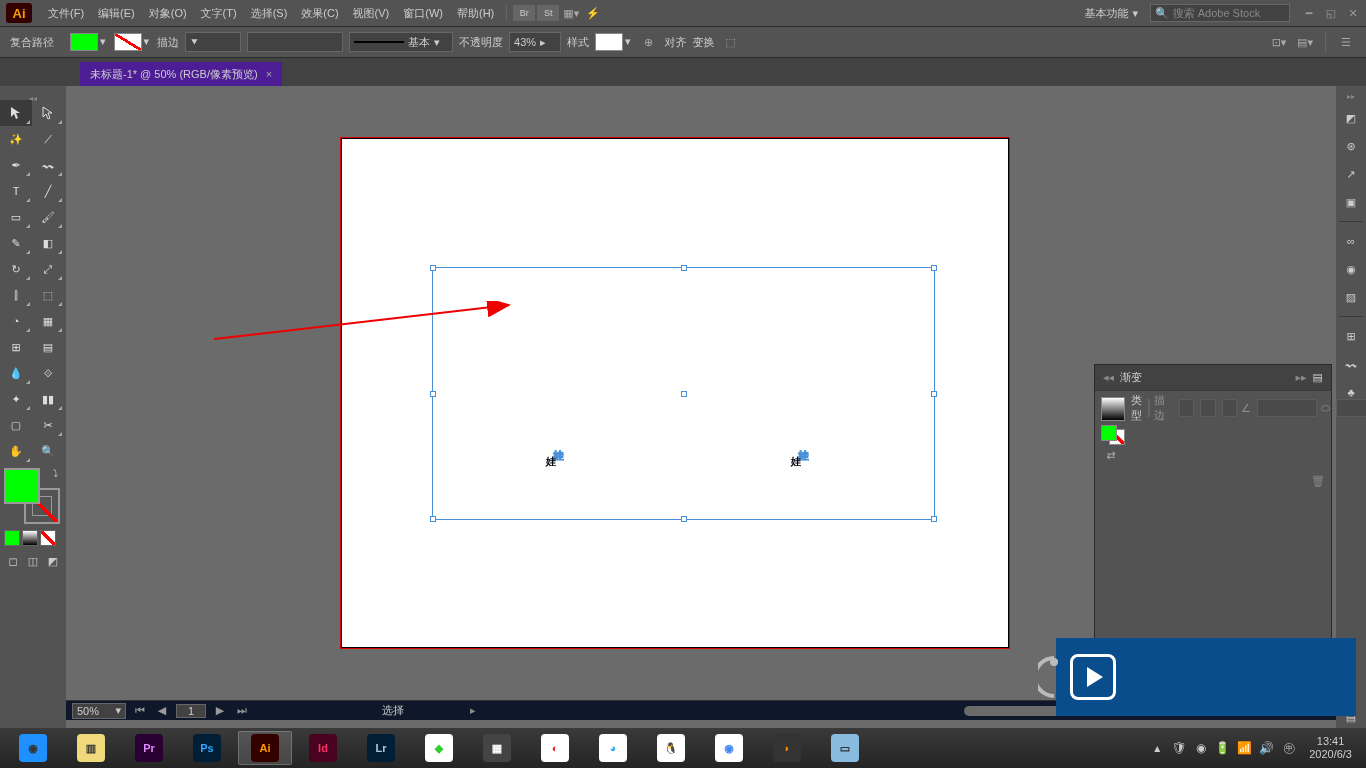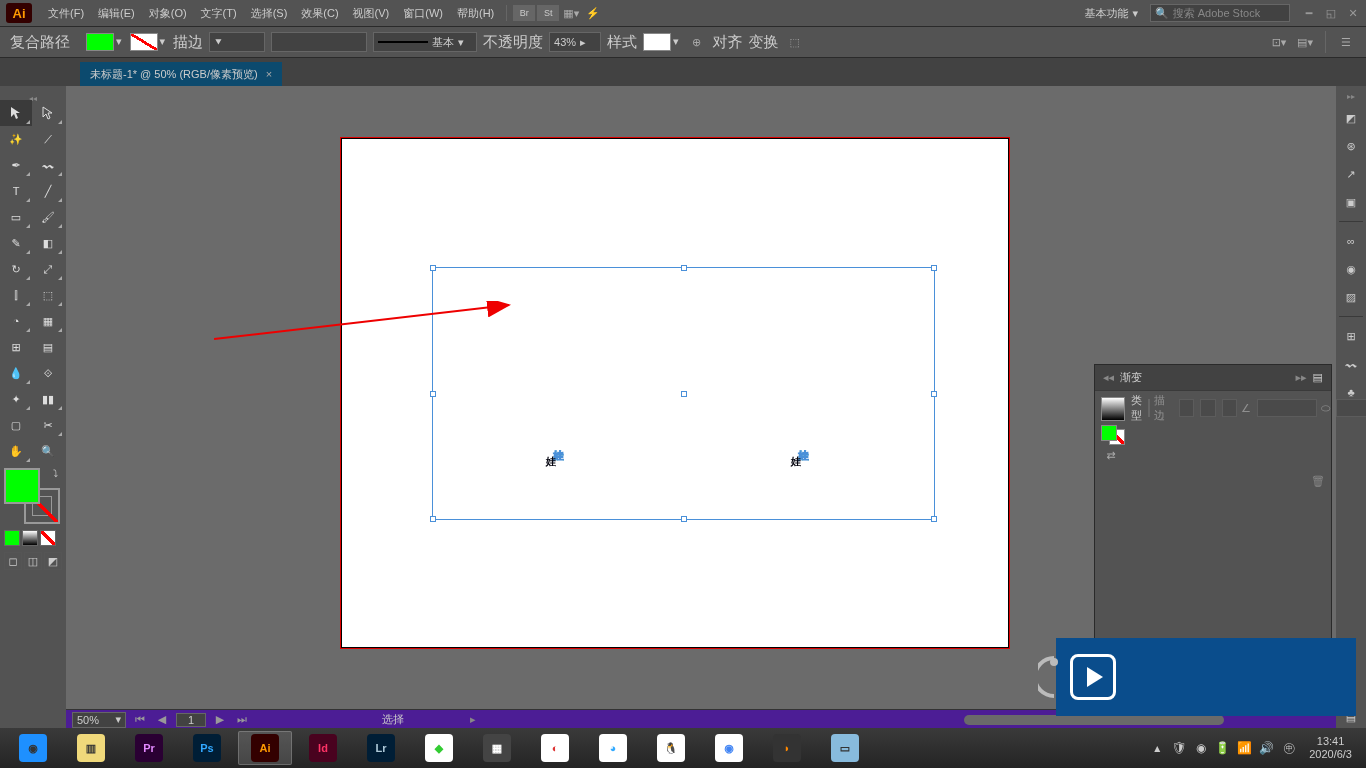--- a/index.html
+++ b/index.html
@@ -9,32 +9,32 @@
 .menu-item{padding:0 6px;height:22px;line-height:22px;cursor:pointer}
 .menu-sep{width:1px;height:16px;background:#666;margin:0 4px}
 .menu-icon{width:20px;height:20px;display:flex;align-items:center;justify-content:center;color:#aaa;cursor:pointer}
 .spacer{flex:1}
 .workspace-btn{padding:0 10px;height:20px;display:flex;align-items:center;gap:4px;cursor:pointer}
 .search-box{width:140px;height:18px;background:#424242;border:1px solid #666;display:flex;align-items:center;padding:0 4px;gap:4px;color:#888}
 .win-btns{display:flex;gap:8px;margin-left:10px}
 .win-btn{width:14px;height:14px;color:#999;cursor:pointer;display:flex;align-items:center;justify-content:center}
 
 .controlbar{height:32px;background:#535353;border-top:1px solid #2a2a2a;border-bottom:1px solid #2a2a2a;display:flex;align-items:center;padding:0 10px;gap:6px}
-.ctrl-label{font-size:15px;color:#ccc}
+.ctrl-label{font-size:11px;color:#ccc}
 .swatch{width:28px;height:18px;border:1px solid #888;cursor:pointer}
 .swatch.green{background:#00ff00}
 .swatch.none{background:#fff;position:relative}
 .swatch.none::after{content:"";position:absolute;left:0;top:0;right:0;bottom:0;background:linear-gradient(to top right,transparent 45%,red 45%,red 55%,transparent 55%)}
 .ctrl-dd{height:20px;background:#424242;border:1px solid #666;display:flex;align-items:center;padding:0 4px;gap:4px;cursor:pointer}
 .stroke-line{width:50px;height:2px;background:#000}
 .ctrl-sep{width:1px;height:22px;background:#666;margin:0 4px}
 .swatch.white{background:#fff}
 
 .tabbar{height:28px;background:#424242;display:flex;align-items:flex-end;padding-left:80px}
-.doctab{height:24px;background:#0c4a6e;display:flex;align-items:center;padding:0 10px;gap:8px;color:#ddd;font-size:11px}
+.doctab{height:24px;background:#4c1d95;display:flex;align-items:center;padding:0 10px;gap:8px;color:#ddd;font-size:11px}
 .doctab .x{color:#aaa;cursor:pointer}
 
 .main{position:absolute;left:0;top:86px;right:0;bottom:40px;display:flex}
 .tools{width:66px;background:#535353;display:flex;flex-direction:column;padding-top:8px}
 .toolrow{display:flex}
 .tool{width:32px;height:26px;display:flex;align-items:center;justify-content:center;color:#ddd;cursor:pointer;position:relative}
 .tool.active{background:#3a3a3a}
 .tool .dot{position:absolute;right:2px;bottom:2px;width:0;height:0;border-left:4px solid transparent;border-bottom:4px solid #aaa}
 .fillstroke{width:56px;height:56px;margin:4px;position:relative}
 .fs-fill{position:absolute;left:0;top:0;width:36px;height:36px;background:#00ff00;border:2px solid #999}
@@ -87,21 +87,21 @@
 .grad-editor{margin-top:6px;height:120px;background:linear-gradient(90deg,#fff,#000);border:1px solid #666;position:relative}
 .grad-stop{position:absolute;bottom:-8px;width:10px;height:10px;background:#fff;border:1px solid #333;transform:rotate(45deg)}
 .trash{position:absolute;right:6px;top:110px;color:#888}
 
 .watermark{position:absolute;right:10px;bottom:52px;width:300px;height:78px;background:#0a4d8c;display:flex;align-items:center;padding:0 14px;gap:12px}
 .wm-play{width:46px;height:46px;border:3px solid #fff;border-radius:8px;display:flex;align-items:center;justify-content:center}
 .wm-tri{width:0;height:0;border-left:16px solid #fff;border-top:10px solid transparent;border-bottom:10px solid transparent;margin-left:4px}
 .wm-txt{color:#fff;font-size:28px;font-weight:bold;letter-spacing:2px}
 .wm-sub{color:#cde;font-size:11px;letter-spacing:1px}
 
-.statusbar{position:absolute;left:66px;right:30px;bottom:39px;height:20px;background:#4c1d95;display:flex;align-items:center;padding:0 6px;gap:6px;border-top:1px solid #333}
+.statusbar{position:absolute;left:66px;right:30px;bottom:48px;height:20px;background:#0f172a;display:flex;align-items:center;padding:0 6px;gap:6px;border-top:1px solid #333}
 .zoom-dd{width:54px;height:16px;background:#424242;border:1px solid #666;display:flex;align-items:center;justify-content:space-between;padding:0 4px}
 .nav-btn{width:16px;height:14px;display:flex;align-items:center;justify-content:center;color:#999;cursor:pointer}
 .nav-num{width:30px;height:14px;background:#424242;border:1px solid #666;text-align:center;line-height:12px}
 
 .taskbar{position:absolute;left:0;right:0;bottom:0;height:40px;background:linear-gradient(#3a3a3a,#242424);display:flex;align-items:center;padding:0 6px;gap:4px}
 .tb-app{width:54px;height:34px;display:flex;align-items:center;justify-content:center;border-radius:2px;cursor:pointer}
 .tb-app.active{background:rgba(255,255,255,0.15);box-shadow:inset 0 0 0 1px rgba(255,255,255,0.2)}
 .app-ico{width:28px;height:28px;border-radius:4px;display:flex;align-items:center;justify-content:center;font-weight:bold;font-size:11px}
 .tb-spacer{flex:1}
 .tray{display:flex;align-items:center;gap:6px;color:#ddd}

